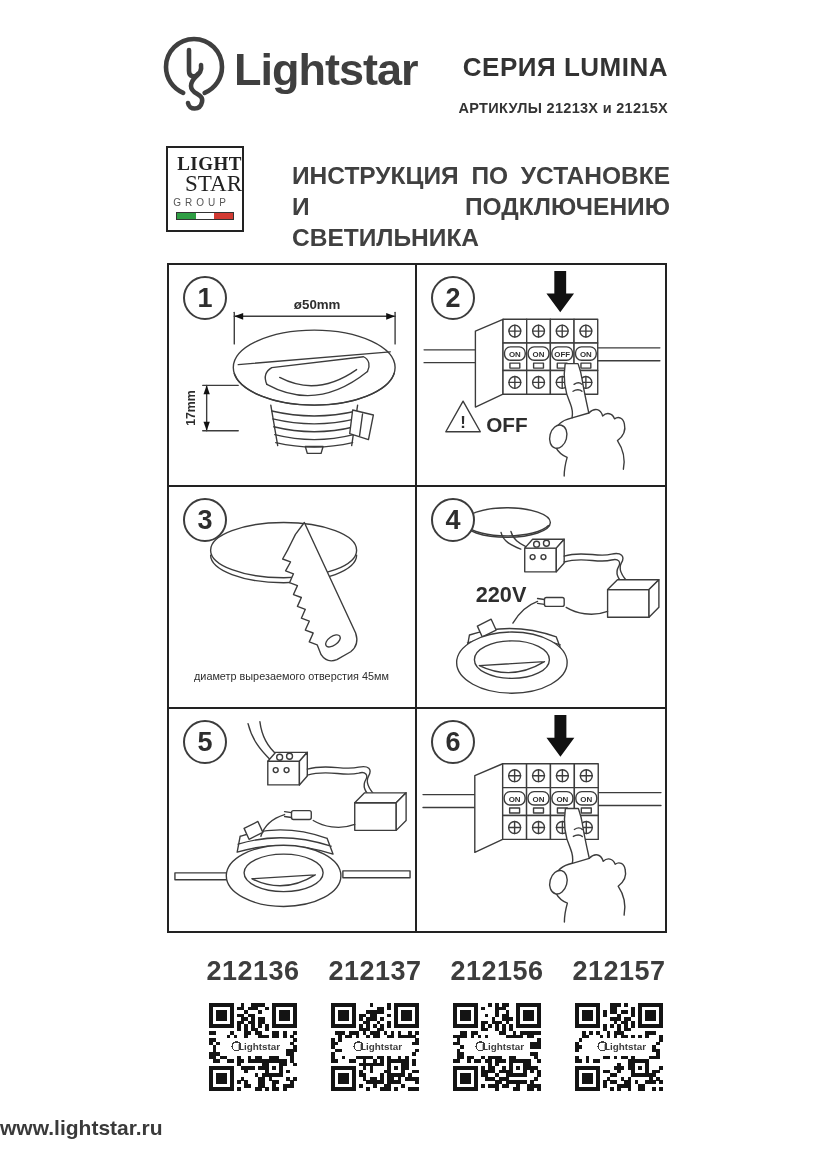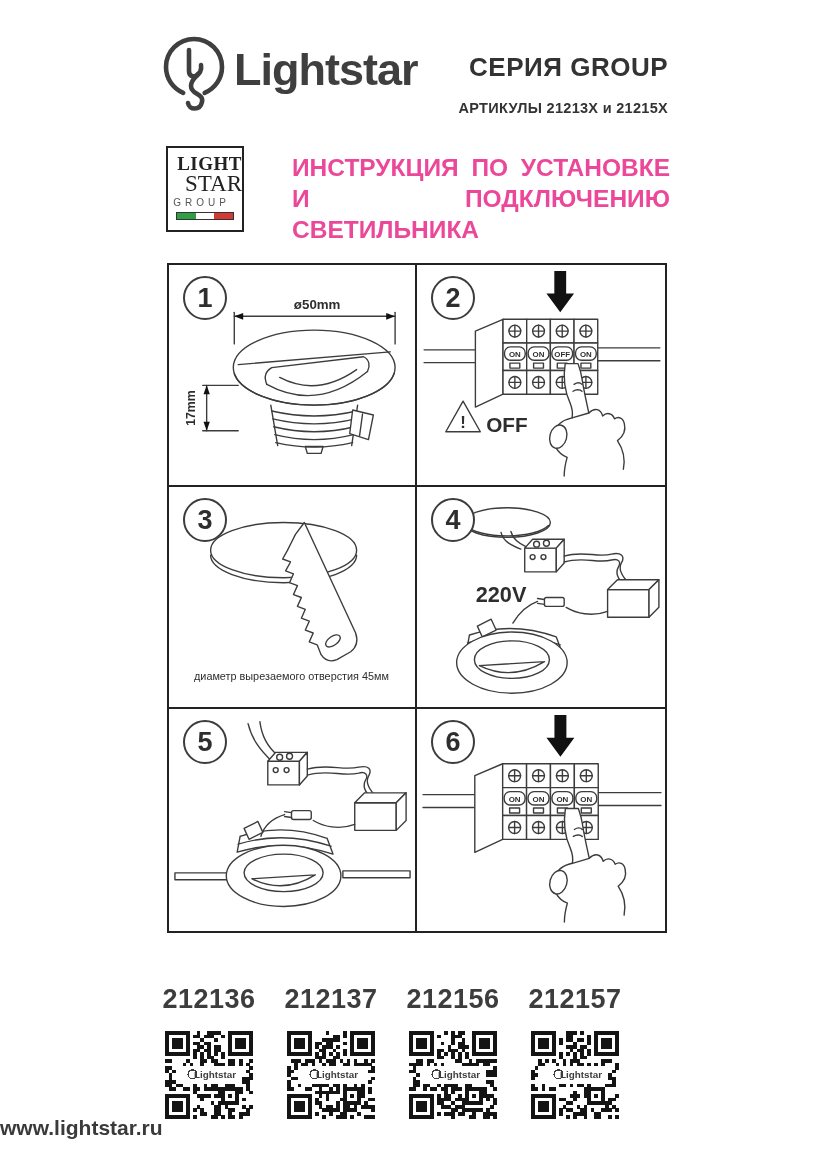--- a/index.html
+++ b/index.html
@@ -23,64 +23,64 @@
               border:2px solid #222;background:#fff;text-align:right;
               font-family:"Liberation Serif","DejaVu Serif",serif;padding-top:7px}
   .gl1{font-size:19px;font-weight:bold;line-height:18px;letter-spacing:0.5px;color:#222}
   .gl2{font-size:23px;font-weight:normal;line-height:21px;color:#222}
   .gl3{font-family:"Liberation Sans",sans-serif;font-size:10px;color:#555;
        letter-spacing:4px;margin:3px 12px 0 4px}
   .flag{width:58px;height:8px;margin:4px auto 0;border:1px solid #333;display:flex}
   .flag span{flex:1}
   .flag .g{background:var(--flag-green)} .flag .w{background:#fff} .flag .r{background:var(--flag-red)}
 
-  .doc-title{position:absolute;left:292px;top:152px;width:378px;font-weight:bold;
-             font-size:24.5px;line-height:31px;color:#ec4899}
+  .doc-title{position:absolute;left:292px;top:160px;width:378px;font-weight:bold;
+             font-size:24.5px;line-height:31px;color:#404040}
   .doc-title .tl{text-align:justify;text-align-last:justify}
 
   
   .grid{position:absolute;left:167px;top:263px;width:500px;height:670px;
         border:2px solid #222;display:grid;grid-template-columns:1fr 1fr;
         grid-template-rows:1fr 1fr 1fr;background:#fff}
   .cell{position:relative;border-right:2px solid #222;border-bottom:2px solid #222}
   .cell:nth-child(2n){border-right:none}
   .cell:nth-child(5),.cell:nth-child(6){border-bottom:none}
   .cell svg.art{position:absolute;left:0;top:0;width:100%;height:100%}
   .badge{position:absolute;left:14px;top:11px;width:44px;height:44px;border:2px solid #3c3c3c;
          border-radius:50%;display:flex;align-items:center;justify-content:center;
          font-size:27px;font-weight:bold;color:#2e2e2e;background:#fff;z-index:2}
 
   .ln{stroke:var(--line);stroke-width:1.4;fill:none;stroke-linecap:round;stroke-linejoin:round}
   .lnf{stroke:var(--line);stroke-width:1.4;fill:#fff;stroke-linejoin:round}
   .blk{fill:#111;stroke:none}
   .svgtxt{font-family:"Liberation Sans",sans-serif;fill:#2e2e2e}
 
   
-  .products{position:absolute;left:148px;top:984px;width:532px;display:flex;justify-content:flex-start}
+  .products{position:absolute;left:148px;top:956px;width:532px;display:flex;justify-content:flex-end}
   .product{width:122px;text-align:center}
   .code{font-size:27px;font-weight:bold;color:#3d3d3d;letter-spacing:0.5px}
   .qr{width:88px;height:88px;margin:16px auto 0;display:block}
 
   .footer{position:absolute;left:0;top:1116px;width:100%;text-align:left;
           font-size:21px;font-weight:bold;color:#3a3a3a}
 </style>
 </head>
 <body>
 
 <div class="page">
 
   <svg class="bulb-logo" width="68" height="90" viewBox="0 0 68 90">
     <circle cx="34" cy="33" r="28" fill="none" stroke="#3f3f3f" stroke-width="4.6" stroke-dasharray="33 22 121 0" stroke-linecap="round"></circle>
     <path d="M29,16 V37 C29,43 35,44 38,40" fill="none" stroke="#3f3f3f" stroke-width="4.6" stroke-linecap="round"></path>
     <path d="M41,31 C43,42 31,42 31,52 C31,61 44,59 42,68 C40,77 29,76 28,69" fill="none" stroke="#3f3f3f" stroke-width="4.6" stroke-linecap="round"></path>
   </svg>
   <div class="brand">Lightstar</div>
 
   <div class="series-block">
-    <div class="series-title">СЕРИЯ GROUP</div>
+    <div class="series-title">СЕРИЯ LUMINA</div>
     <div class="series-articles">АРТИКУЛЫ 21213X и 21215X</div>
   </div>
 
   <div class="group-logo">
     <div class="gl1">LIGHT</div>
     <div class="gl2">STAR</div>
     <div class="gl3">GROUP</div>
     <div class="flag">
         <span class="g"></span>
         <span class="w"></span>

